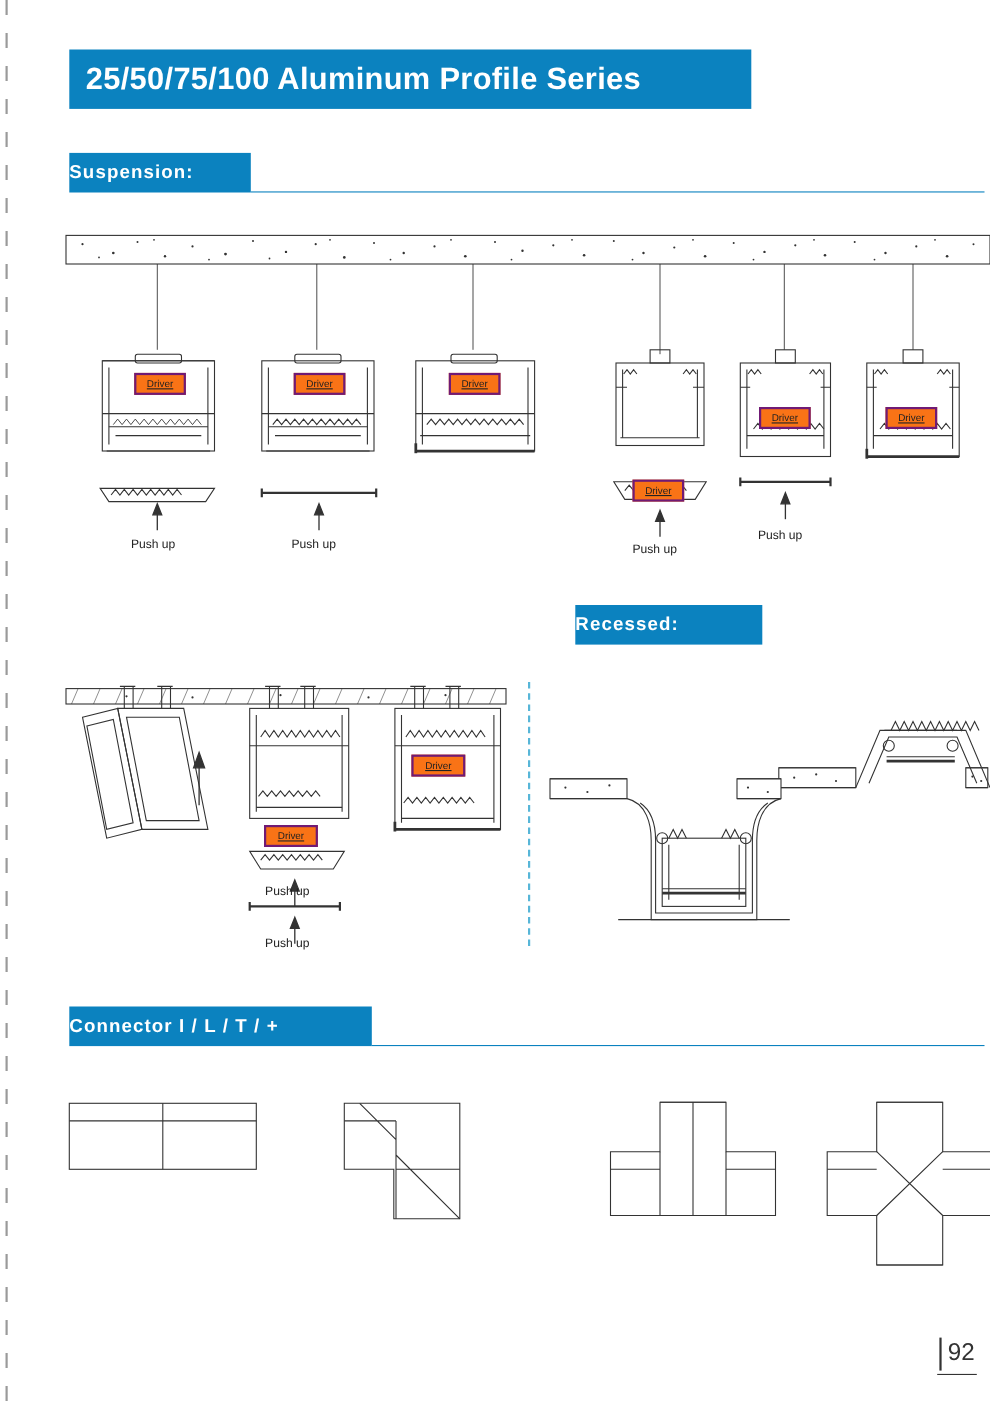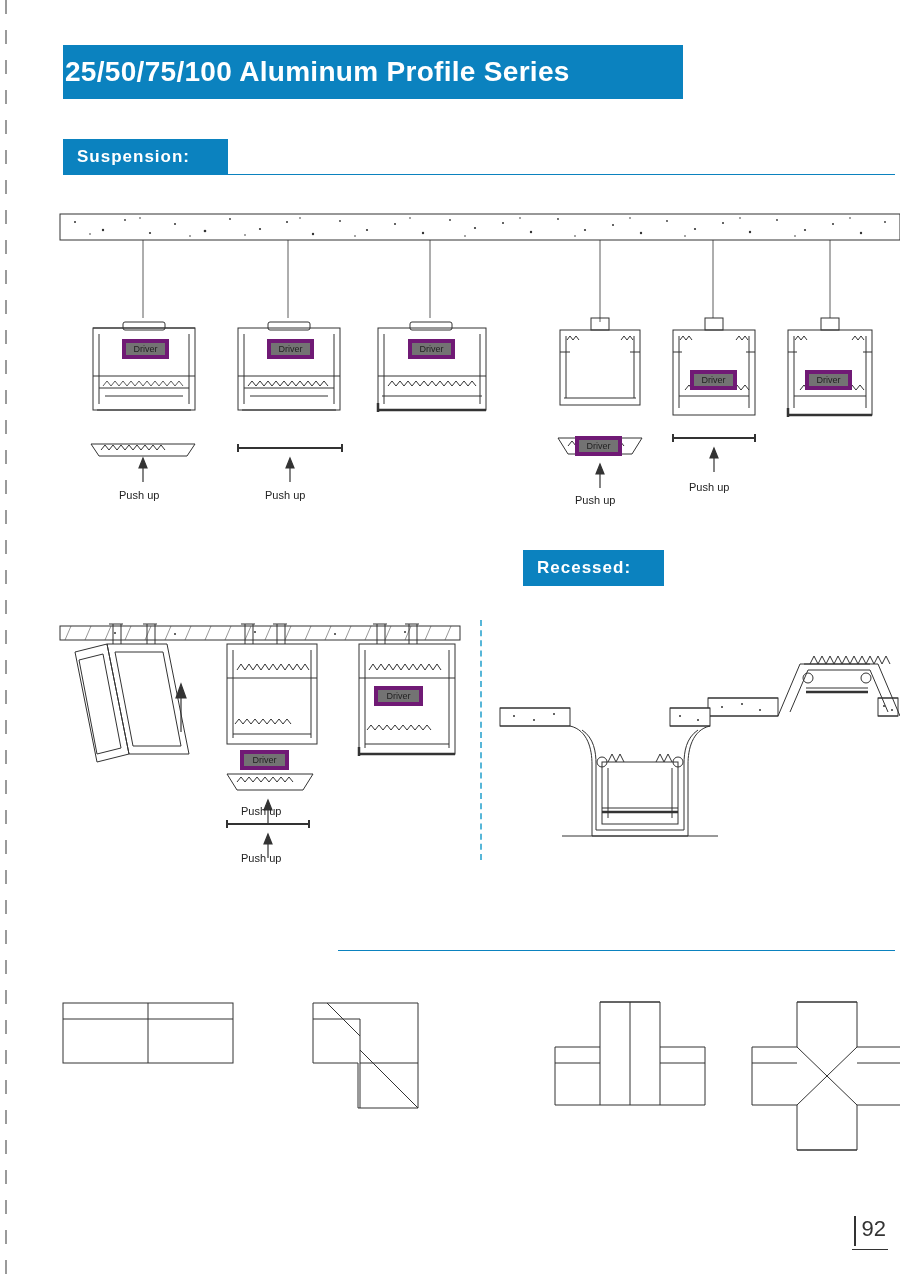--- a/index.html
+++ b/index.html
@@ -43,73 +43,73 @@
     top: 45px;
     width: 620px;
     height: 54px;
     background: #0b82bf;
     color: #ffffff;
     font-size: 28px;
     font-weight: bold;
     letter-spacing: 0.3px;
     display: flex;
     align-items: center;
-    padding-left: 2px;
+    padding-left: 15px;
     box-sizing: border-box;
   }
 
   
   .sec-head {
     position: absolute;
     background: #0b82bf;
     color: #ffffff;
     font-size: 17px;
     font-weight: bold;
     letter-spacing: 1px;
     display: flex;
     align-items: center;
-    padding-left: 14px;
     box-sizing: border-box;
     height: 36px;
   }
   .sec-rule {
     position: absolute;
     height: 1px;
     background: #0b82bf;
   }
 
   #head-susp { left: 63px; top: 139px; width: 165px; }
   #rule-susp { left: 228px; top: 174px; width: 667px; }
 
   #head-surface { left: 78px; top: 550px; width: 163px; }
-  #head-recessed { left: 523px; top: 550px; width: 141px; }
+  #head-recessed { left: 523px; top: 550px; width: 170px; }
 
   #head-conn { left: 63px; top: 915px; width: 275px; }
   #rule-conn { left: 338px; top: 950px; width: 557px; }
 
   
   .draw {
     position: absolute;
   }
   .lbl {
     position: absolute;
     font-size: 11px;
     color: #222;
     white-space: nowrap;
   }
   .driver-box {
     position: absolute;
-    border: 4px solid #701a75;
-    background: #737373;
+    border: 2px solid #701a75;
+    background: #f97316;
     font-size: 9px;
     color: #222;
     display: flex;
     align-items: center;
     justify-content: center;
     box-sizing: border-box;
+    text-decoration: underline;
   }
 
   
   .v-dash {
     position: absolute;
     left: 480px;
     top: 620px;
     width: 0;
     height: 240px;
     border-left: 2px dashed #57b6d8;
@@ -503,20 +503,21 @@
       </g>
       <g stroke="#333" stroke-width="2.5" fill="none">
         <path d="M112 200 h76"></path>
       </g>
       <g stroke="#333" stroke-width="1" fill="none">
         <path d="M72 224 h156"></path>
       </g>
     </svg>
   </div>
 
+  <div class="sec-head" id="head-conn">Connector  I / L / T / +</div>
   <div class="sec-rule" id="rule-conn"></div>
 
   <div class="draw" style="left:55px; top:985px; width:845px; height:200px;">
     <svg width="845" height="200" viewBox="0 0 845 200">
 
       <g stroke="#333" fill="none" stroke-width="1">
         <rect x="8" y="18" width="170" height="60"></rect>
         <path d="M8 34 h170 M93 18 v60"></path>
       </g>
 

